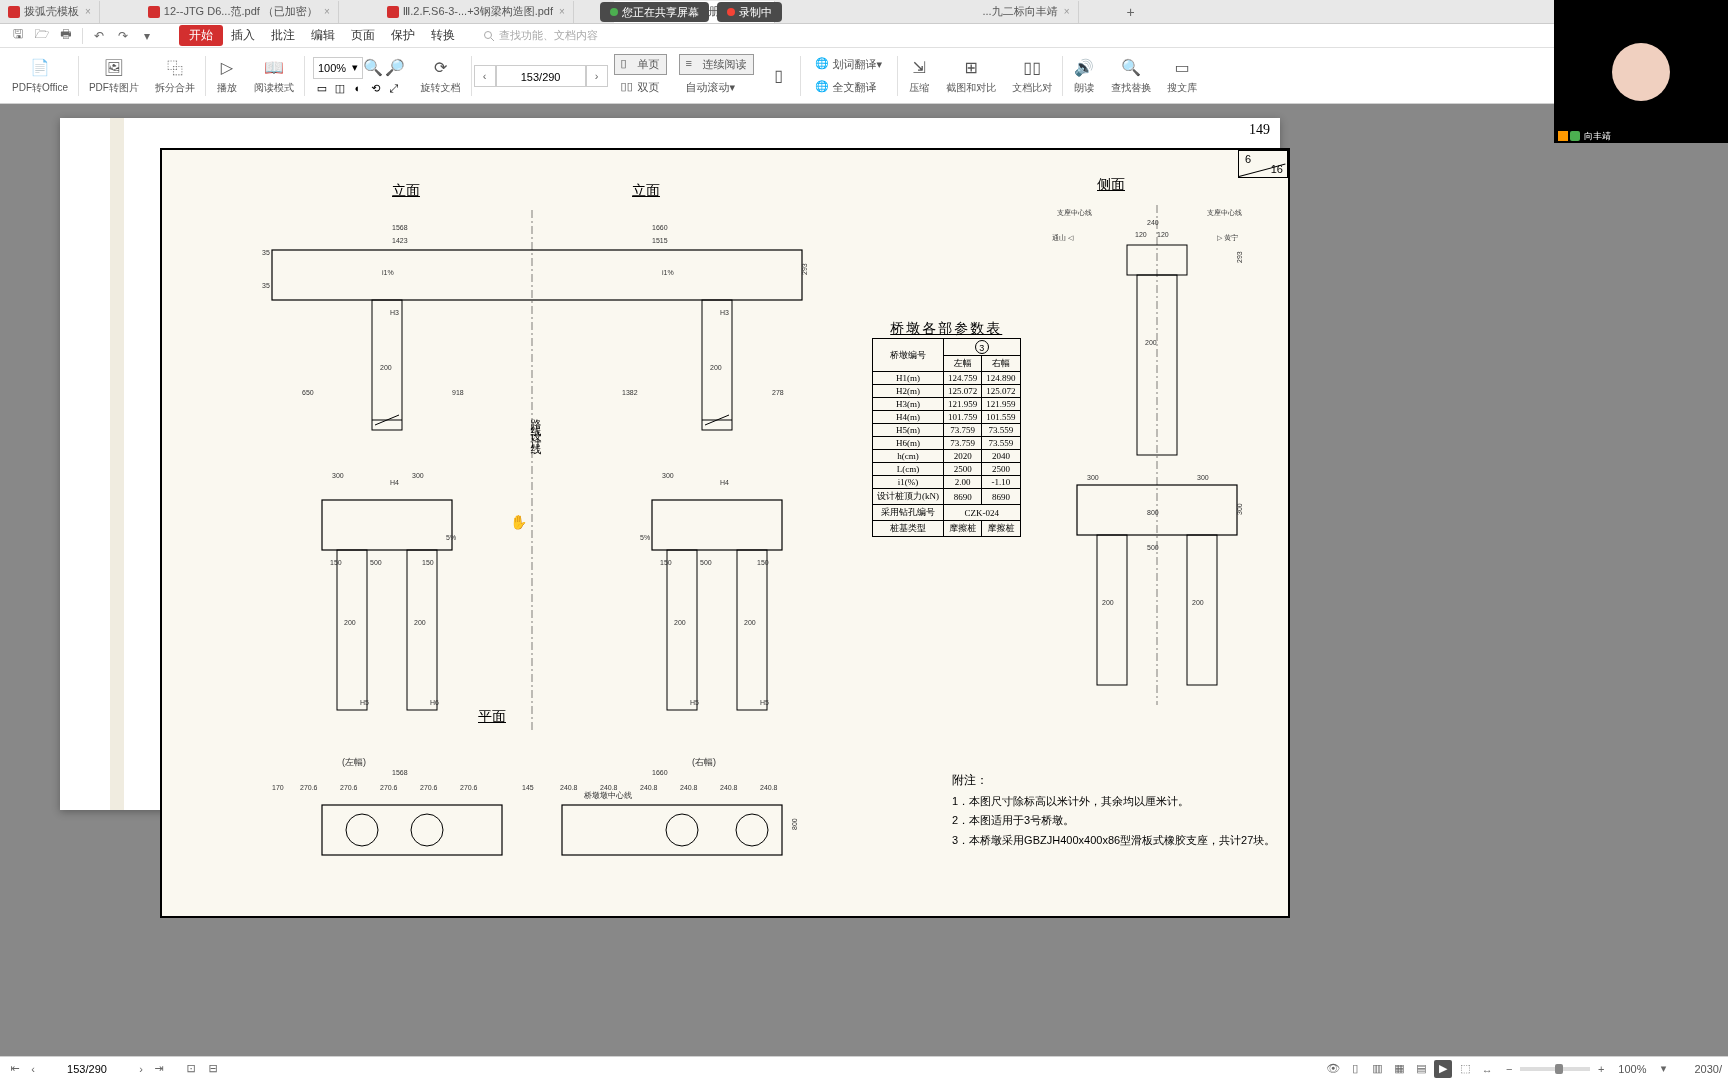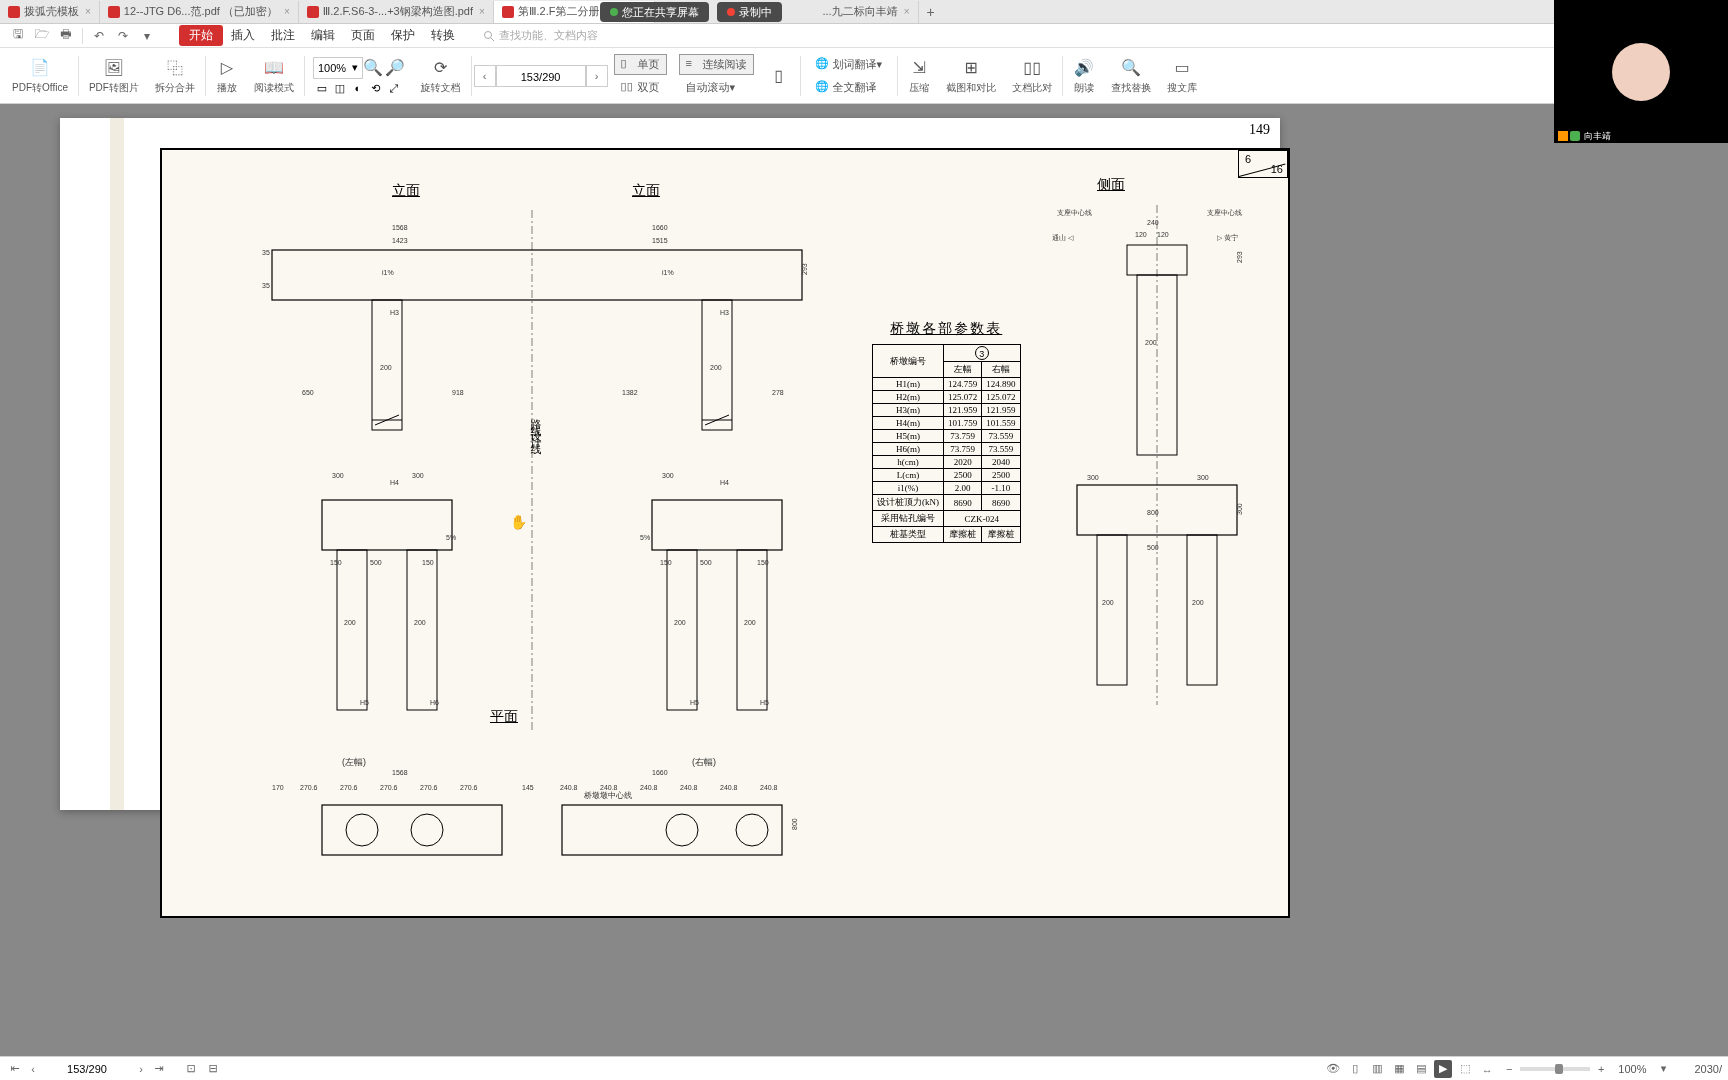--- a/index.html
+++ b/index.html
@@ -1,19 +1,19 @@
 <!DOCTYPE html>
 <html><head>
 <meta charset="utf-8">
 <style>
 * { margin: 0; padding: 0; box-sizing: border-box; font-family: "Microsoft YaHei", sans-serif; }
 body { background: #f5f5f5; overflow: hidden; width: 1728px; height: 1080px; position: relative; }
 
 
-.tab-bar { height: 24px; background: #e8e8e8; display: flex; align-items: center; border-bottom: 1px solid #ccc; }
+.tab-bar { height: 24px; background: #e8e8e8; display: flex; align-items: center; border-bottom: 1px solid #ccc; gap: 40px; }
 .tab { height: 22px; padding: 0 8px; display: flex; align-items: center; font-size: 11px; color: #555; border-right: 1px solid #d0d0d0; max-width: 200px; white-space: nowrap; overflow: hidden; }
 .tab.active { background: #fff; }
 .tab .pdf-icon { width: 12px; height: 12px; background: #d32f2f; border-radius: 2px; margin-right: 4px; flex-shrink: 0; }
 .tab .close-x { margin-left: 6px; color: #999; font-size: 10px; }
 .new-tab { width: 24px; text-align: center; color: #666; font-size: 14px; }
 
 
 .share-bar { position: absolute; top: 0; left: 600px; height: 24px; display: flex; align-items: center; z-index: 20; }
 .share-item { display: flex; align-items: center; padding: 0 10px; font-size: 11px; background: #4a4a4a; color: #fff; height: 20px; border-radius: 4px; margin-right: 8px; }
 .share-item .dot { width: 8px; height: 8px; border-radius: 50%; margin-right: 4px; }
@@ -58,21 +58,21 @@
 .sheet-tag .n { position: absolute; left: 6px; top: 2px; }
 .sheet-tag .d { position: absolute; right: 4px; bottom: 2px; }
 
 
 .section-title { font-family: "SimSun", serif; font-size: 14px; text-decoration: underline; text-align: center; position: absolute; }
 .tech-drawing { position: absolute; }
 .tech-drawing svg { display: block; }
 
 
 .param-table { position: absolute; left: 710px; top: 170px; }
-.param-table-title { font-family: "SimSun", serif; font-size: 14px; text-decoration: underline; margin-bottom: 6px; text-align: center; letter-spacing: 2px; }
+.param-table-title { font-family: "SimSun", serif; font-size: 14px; text-decoration: underline; text-align: center; letter-spacing: 2px; }
 .param-table table { border-collapse: collapse; font-size: 9px; }
 .param-table td, .param-table th { border: 1px solid #000; padding: 1px 4px; text-align: center; font-family: "SimSun", serif; }
 .param-table th { font-weight: normal; }
 
 
 .notes { position: absolute; left: 790px; top: 620px; font-size: 11px; font-family: "SimSun", serif; line-height: 1.8; }
 .notes .title { font-size: 12px; }
 
 
 .video-overlay { position: absolute; top: 0; right: 0; width: 174px; height: 143px; background: #000; }
@@ -272,21 +272,21 @@
     <div class="page-num-top">149</div>
     <div class="drawing-frame">
       <div class="sheet-tag">
         <span class="n">6</span>
         <span class="d">16</span>
       </div>
 
       <div class="section-title" style="left:230px;top:32px">立面</div>
       <div class="section-title" style="left:470px;top:32px">立面</div>
       <div class="section-title" style="left:935px;top:26px">侧面</div>
-      <div class="section-title" style="left:328px;top:558px">平面</div>
+      <div class="section-title" style="left:316px;top:558px">平面</div>
 
       <div class="tech-drawing" style="left:100px;top:60px">
         <svg width="560" height="520">
 
           <rect x="10" y="40" width="530" height="50" fill="none" stroke="#000" stroke-width="1.2"></rect>
           <line x1="270" y1="0" x2="270" y2="520" stroke="#000" stroke-width="0.5" stroke-dasharray="8 3 2 3"></line>
 
           <rect x="110" y="90" width="30" height="130" fill="none" stroke="#000"></rect>
           <rect x="440" y="90" width="30" height="130" fill="none" stroke="#000"></rect>
 
@@ -473,20 +473,26 @@
               </tr>
               <tr>
                 <td>桩基类型</td>
                 <td>摩擦桩</td>
                 <td>摩擦桩</td>
               </tr>
             </tbody>
         </table>
       </div>
 
+      <div class="notes">
+        <div class="title">附注：</div>
+        <div>1．本图尺寸除标高以米计外，其余均以厘米计。</div>
+        <div>2．本图适用于3号桥墩。</div>
+        <div>3．本桥墩采用GBZJH400x400x86型滑板式橡胶支座，共计27块。</div>
+      </div>
     </div>
   </div>
   <div class="cursor">✋</div>
 </div>
 
 <div class="video-overlay">
   <div class="video-avatar"></div>
   <div class="video-name-bar">
     <div class="badge"></div>
     <div class="mic"></div>

